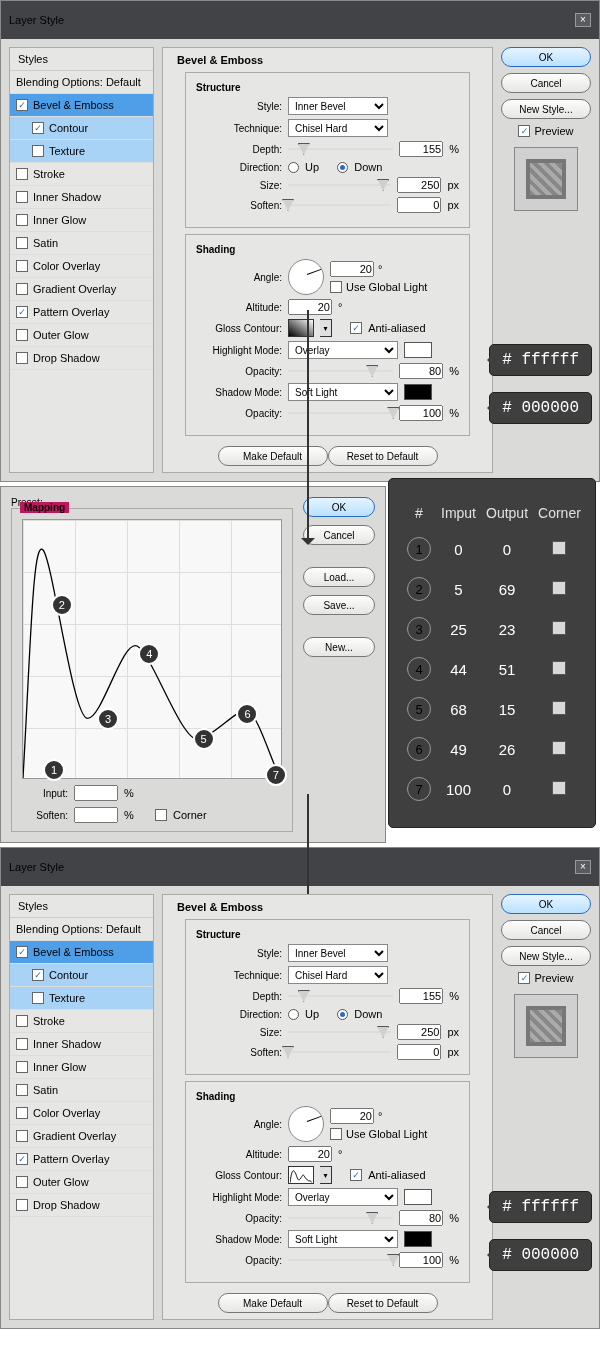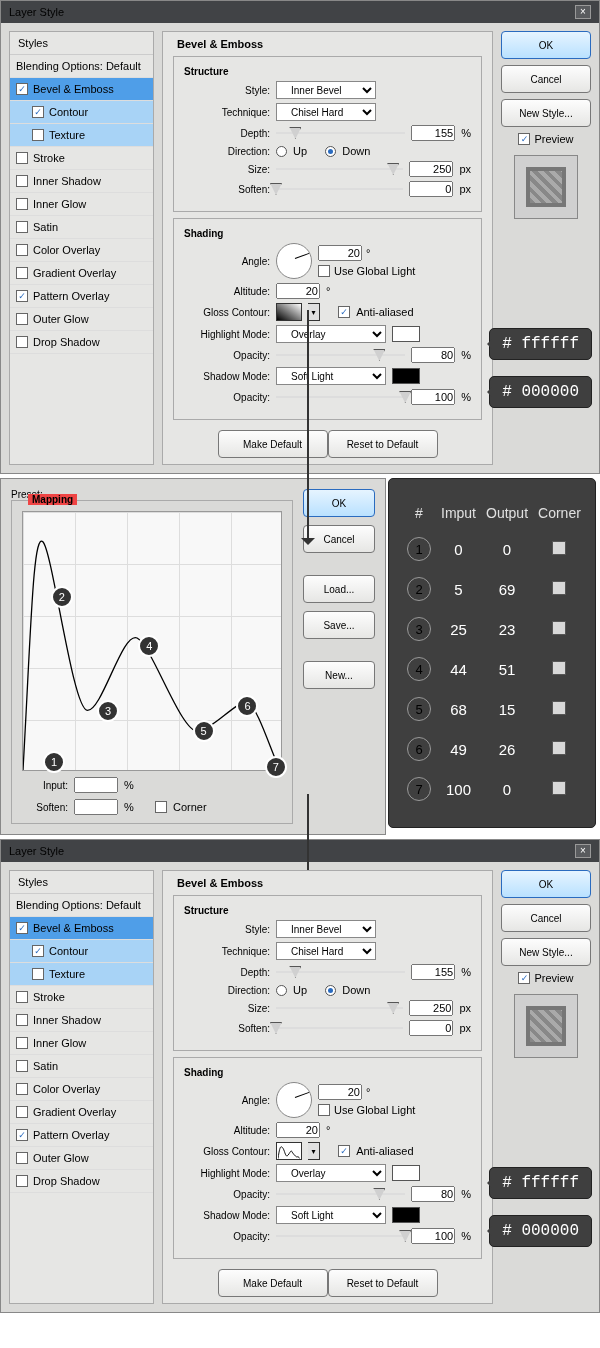--- a/index.html
+++ b/index.html
@@ -1,46 +1,46 @@
 <!DOCTYPE html>
 <html><head>
 <meta charset="utf-8">
 <style>
 *{box-sizing:border-box;margin:0;padding:0;font-family:Tahoma,Arial,sans-serif;font-size:11px;color:#000}
 body{background:#fff;width:600px}
 .dialog{background:#dadad8;border:1px solid #888}
-.titlebar{background:#414346;color:#fff;padding:4px 8px;font-size:12px;display:flex;justify-content:space-between;align-items:center}
+.titlebar{background:#414346;color:#fff;padding:12px 8px;font-size:12px;display:flex;justify-content:space-between;align-items:center}
 .titlebar .x{width:16px;height:14px;border:1px solid #999;background:#595b5e;color:#fff;text-align:center;line-height:12px;font-size:10px}
 .body{display:flex;padding:8px;gap:8px}
 .styles-panel{width:145px;border:1px solid #aaa;background:#e6e6e4}
 .styles-hdr{padding:5px 8px;border-bottom:1px solid #ccc;background:#e6e6e4}
 .srow{padding:5px 6px;display:flex;align-items:flex-start;gap:5px;border-bottom:1px solid #ddd}
 .srow.indent{padding-left:22px}
 .srow.sel{background:#4f9ee8;color:#fff}
 .srow.sel2{background:#a8d3f6}
 .cb{width:12px;height:12px;border:1px solid #666;background:#fff;display:inline-flex;align-items:center;justify-content:center;font-size:9px;line-height:1}
 .cb.on::after{content:"✓";color:#2a6bbf}
 .center{flex:1;border:1px solid #aaa;background:#e6e6e4;padding:6px 10px}
-.grp{border:1px solid #aaa;margin:6px 0;padding:8px 10px 10px;position:relative}
-.grp-title{position:absolute;top:-7px;left:16px;background:#ef4444;padding:0 4px;font-weight:bold;font-size:10px}
+.grp{border:1px solid #aaa;margin:6px 12px;padding:8px 10px 10px;position:relative}
+.grp-title{position:absolute;top:-7px;left:8px;background:#be185d;padding:0 4px;font-weight:bold;font-size:10px}
 .sect-title{font-weight:bold;font-size:10px;margin-bottom:4px}
 .row{display:flex;align-items:center;margin:4px 0;gap:6px}
 .lbl{width:86px;text-align:right;font-size:10px}
-select,input[type=text]{border:1px solid #888;background:#fff;font-size:10px;padding:1px 10px}
+select,input[type=text]{border:1px solid #888;background:#fff;font-size:10px;padding:1px 2px}
 select{height:18px}
 .num{width:44px;height:16px;text-align:right}
 .slider{flex:1;height:14px;position:relative;background:linear-gradient(#ddd,#ddd) center/100% 2px no-repeat}
 .slider .thumb{position:absolute;top:1px;width:12px;height:12px;background:#d0d0d0;border:1px solid #555;transform:translateX(-50%);clip-path:polygon(0 0,100% 0,50% 100%)}
 .radio{width:11px;height:11px;border:1px solid #555;border-radius:50%;background:#fff;display:inline-flex;align-items:center;justify-content:center}
 .radio.on::after{content:"";width:5px;height:5px;border-radius:50%;background:#2a6bbf}
 .swatch{width:28px;height:16px;border:1px solid #555}
 .angle-dial{width:36px;height:36px;border:1px solid #888;border-radius:50%;background:#fff;position:relative}
 .angle-dial::after{content:"";position:absolute;width:15px;height:1px;background:#000;top:14px;left:18px;transform:rotate(-20deg);transform-origin:left}
 .right{width:90px;display:flex;flex-direction:column;gap:6px;align-items:stretch}
-.btn{border:1px solid #777;background:linear-gradient(#fdfdfd,#e6e6e4);height:28px;border-radius:4px;font-size:10px;display:flex;align-items:center;justify-content:center}
+.btn{border:1px solid #777;background:linear-gradient(#fdfdfd,#e6e6e4);height:20px;border-radius:10px;font-size:10px;display:flex;align-items:center;justify-content:center}
 .btn.primary{border:1px solid #2a6bbf;background:linear-gradient(#e6f4ff,#b9e1ff)}
 .preview-box{width:64px;height:64px;border:1px solid #888;background:#d0d0d0;margin:4px auto;display:flex;align-items:center;justify-content:center}
 .preview-box .inner{width:40px;height:40px;background:repeating-linear-gradient(45deg,#888,#888 4px,#aaa 4px,#aaa 8px);border:4px solid #777}
 .callout{position:absolute;background:#3f3f3f;color:#fff;border-radius:5px;padding:6px 12px;font-family:"Courier New",monospace;font-size:16px;border:1px solid #222}
 .callout::before{content:"";position:absolute;left:-8px;top:50%;transform:translateY(-50%);border:5px solid transparent;border-right-color:#3f3f3f}
 .def-btns{display:flex;gap:0;justify-content:center;margin-top:10px}
 .def-btns .btn{width:110px}
 
 .contour-dialog{background:#dadad8;border:1px solid #888;display:flex;padding:10px;gap:10px;margin-top:4px}
 .contour-left{flex:1}

